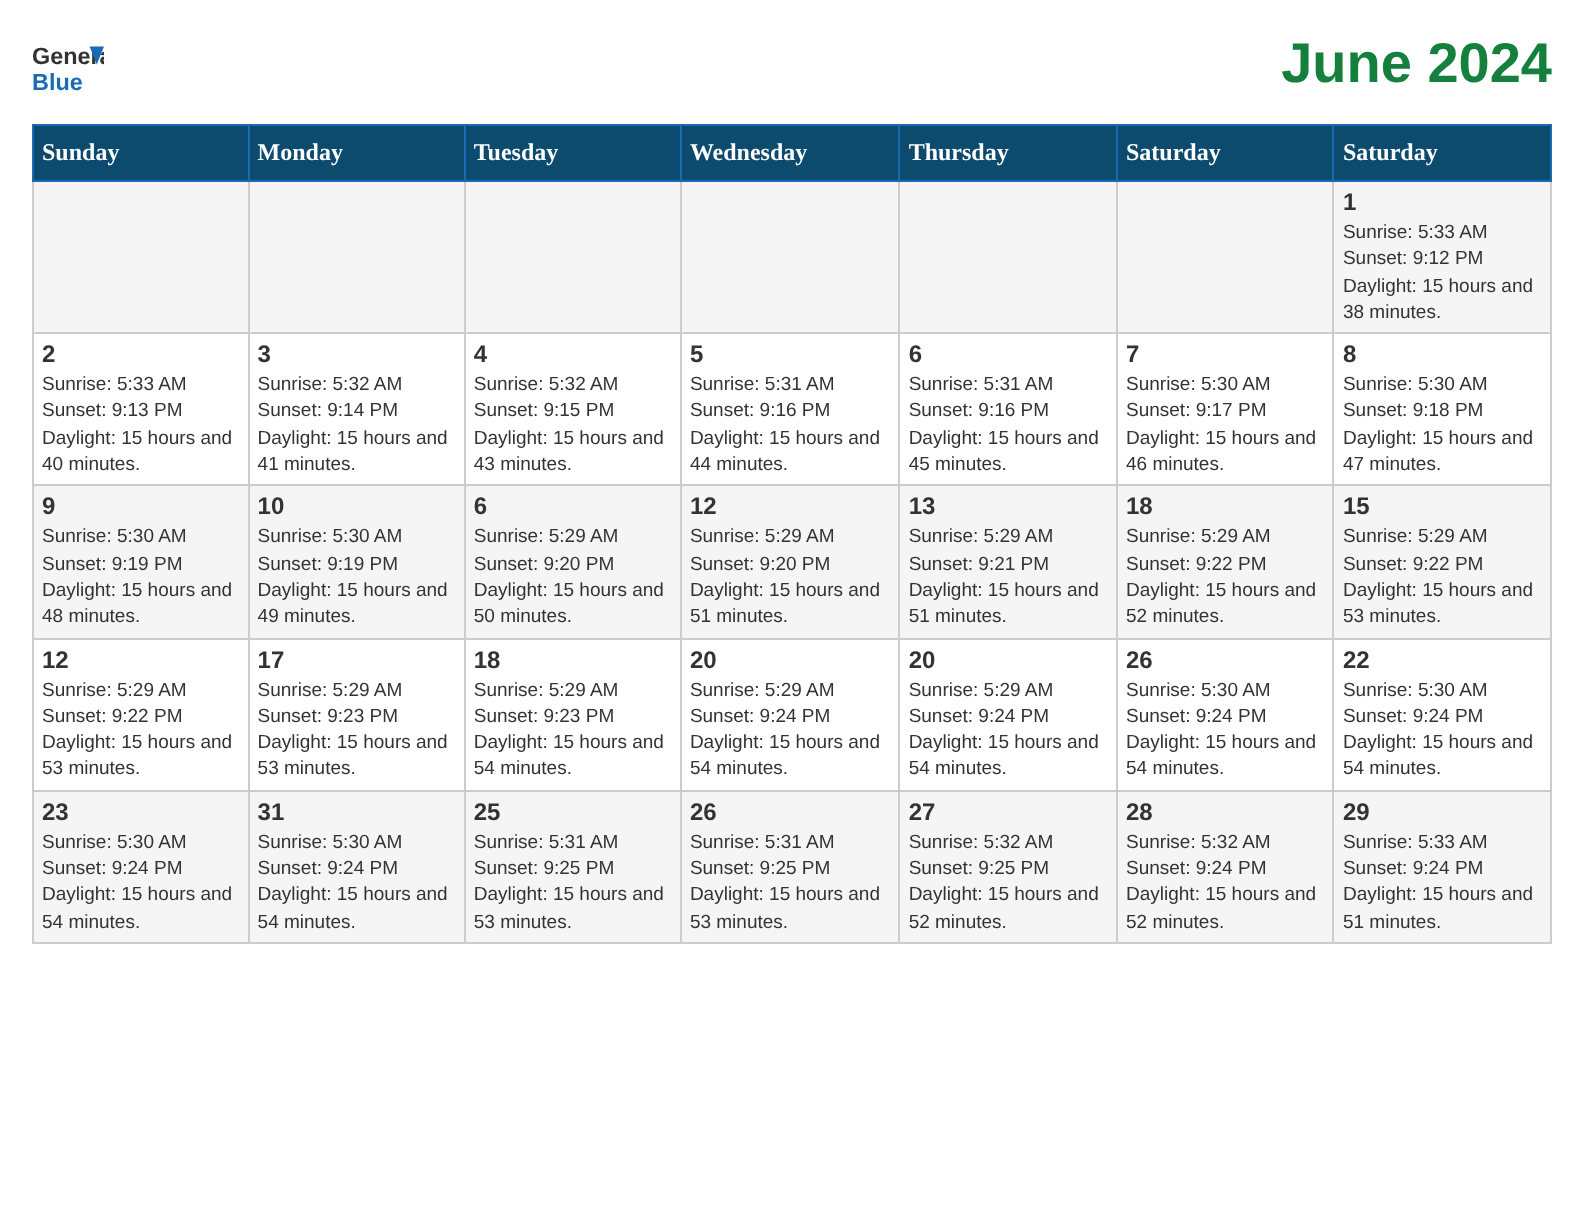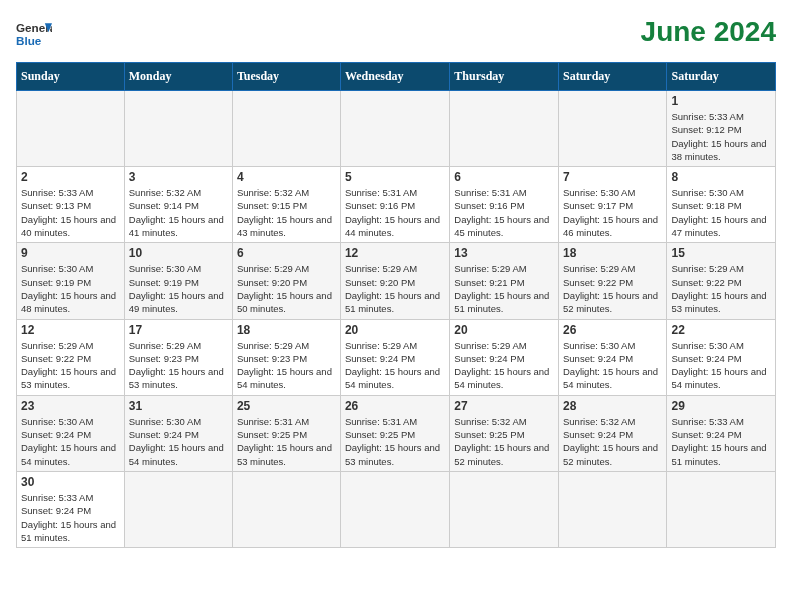--- a/index.html
+++ b/index.html
@@ -326,29 +326,14 @@
 and 52 minutes.</div>
         </td>
         <td>
           <div class="day-number">29</div>
           <div class="day-info">Sunrise: 5:33 AM
 Sunset: 9:24 PM
 Daylight: 15 hours
 and 51 minutes.</div>
         </td>
       </tr>
-      <tr>
-        <td>
-          <div class="day-number">30</div>
-          <div class="day-info">Sunrise: 5:33 AM
-Sunset: 9:24 PM
-Daylight: 15 hours
-and 51 minutes.</div>
-        </td>
-        <td class="empty"></td>
-        <td class="empty"></td>
-        <td class="empty"></td>
-        <td class="empty"></td>
-        <td class="empty"></td>
-        <td class="empty"></td>
-      </tr>
     </tbody>
 </table>
 
 </body></html>

